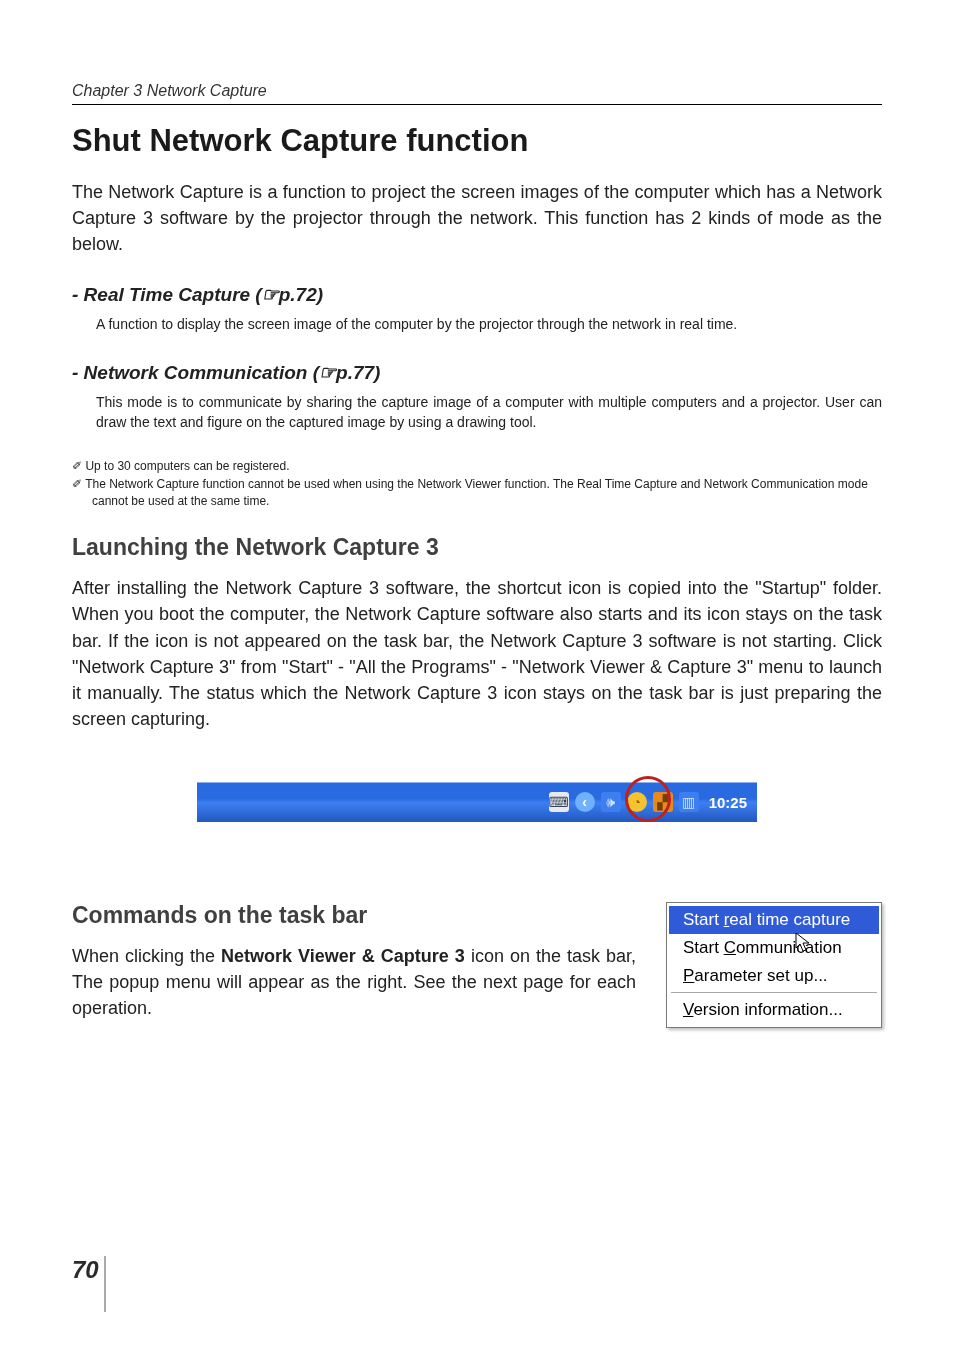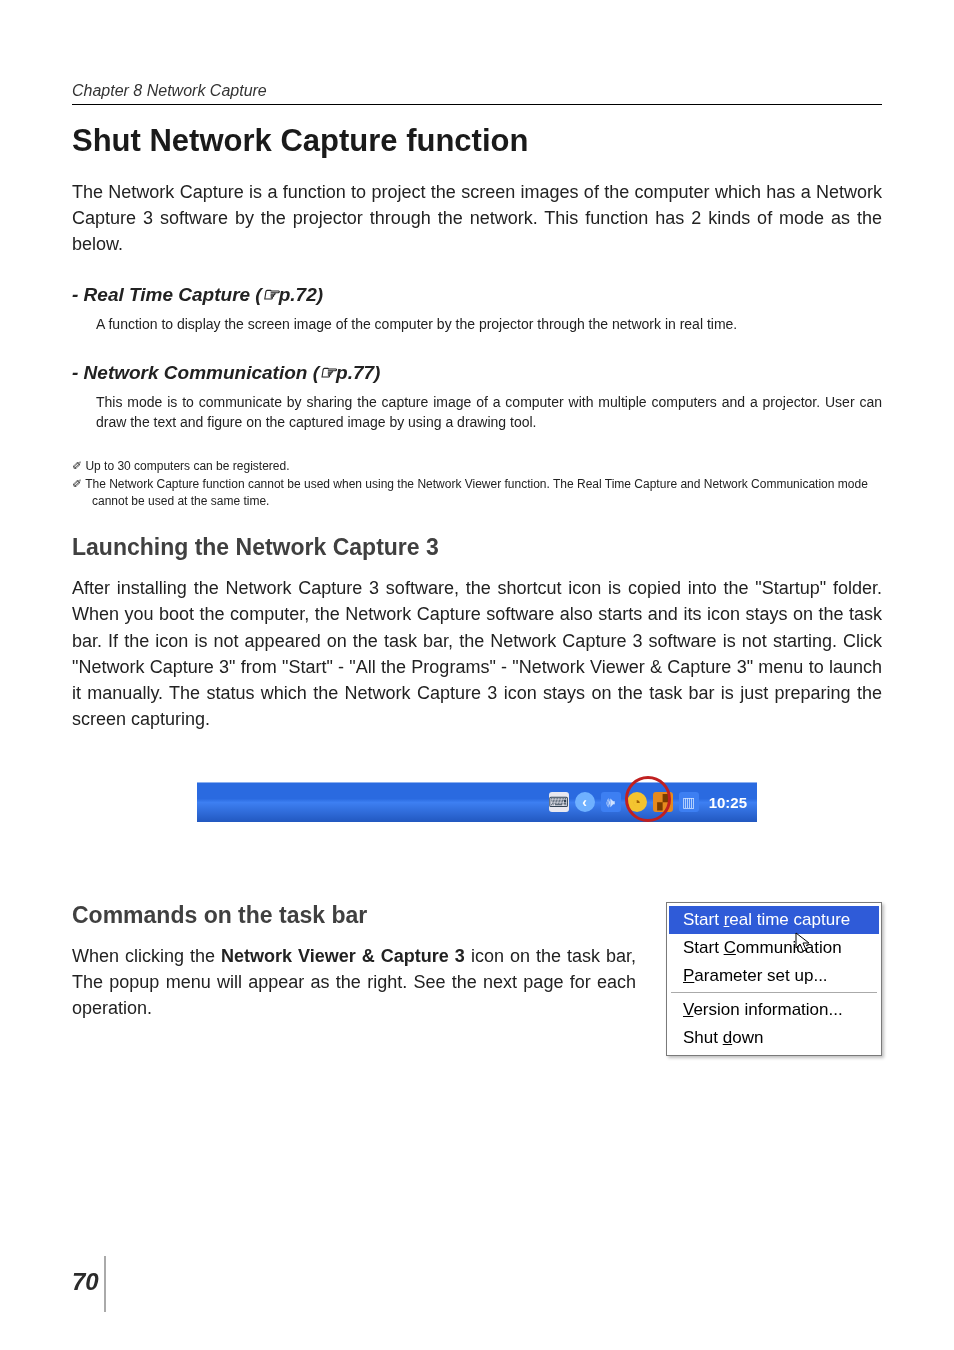--- a/index.html
+++ b/index.html
@@ -152,41 +152,41 @@
   }
   .cursor {
     position: absolute;
     left: 126px;
     top: 26px;
     width: 18px; height: 22px;
     z-index: 10;
   }
   .page-num {
     position: absolute;
-    bottom: 54px;
+    bottom: 66px;
     left: 72px;
     font-size: 24px;
     font-weight: 700;
     font-style: italic;
     color: #2b2b2b;
   }
   .page-rule {
     position: absolute;
     bottom: 38px;
     left: 104px;
     width: 2px;
     height: 56px;
     background: #aaa;
   }
   .ul { text-decoration: underline; }
 </style>
 </head>
 <body>
 
-<div class="chapter-header">Chapter 8 Network Capture</div>
+<div class="chapter-header">Chapter 3 Network Capture</div>
 
 <h1>Shut Network Capture function</h1>
 
 <p class="intro">The Network Capture is a function to project the screen images of the computer which has a Network Capture 3 software by the projector through the network. This function has 2 kinds of mode as the below.</p>
 
 <div class="sub-head">- Real Time Capture (☞p.72)</div>
 <p class="sub-body"> A function to display the screen image of the computer by the projector through the network in real time.</p>
 
 <div class="sub-head">- Network Communication (☞p.77)</div>
 <p class="sub-body">This mode is to communicate by sharing the capture image of a computer with multiple computers and a projector. User can draw the text and figure on the captured image by using a drawing tool.</p>
@@ -232,20 +232,17 @@
     <div class="item">
       <span>Start </span><span class="ul">C</span><span>ommunication</span>
     </div>
     <div class="item">
       <span class="ul">P</span><span>arameter set up...</span>
     </div>
     <div class="sep"></div>
     <div class="item">
       <span class="ul">V</span><span>ersion information...</span>
     </div>
-    <div class="item">
-      <span>Shut </span><span class="ul">d</span><span>own</span>
-    </div>
   </div>
 </div>
 
 <div class="page-num">70</div>
 <div class="page-rule"></div>
 
 </body></html>

